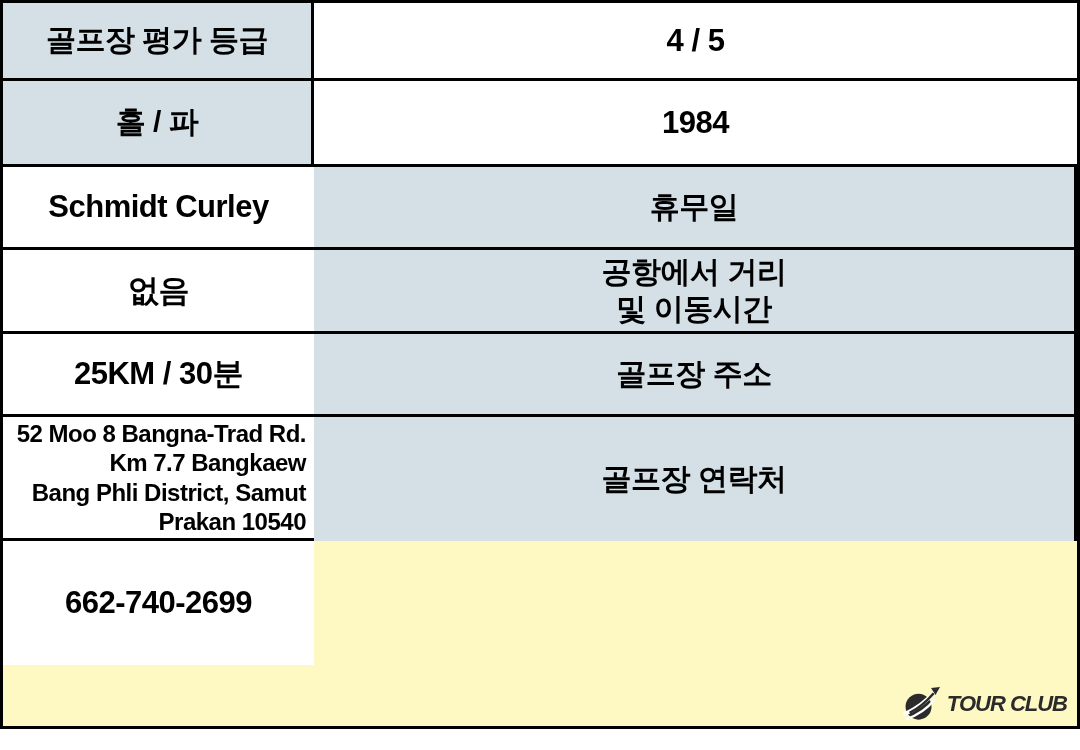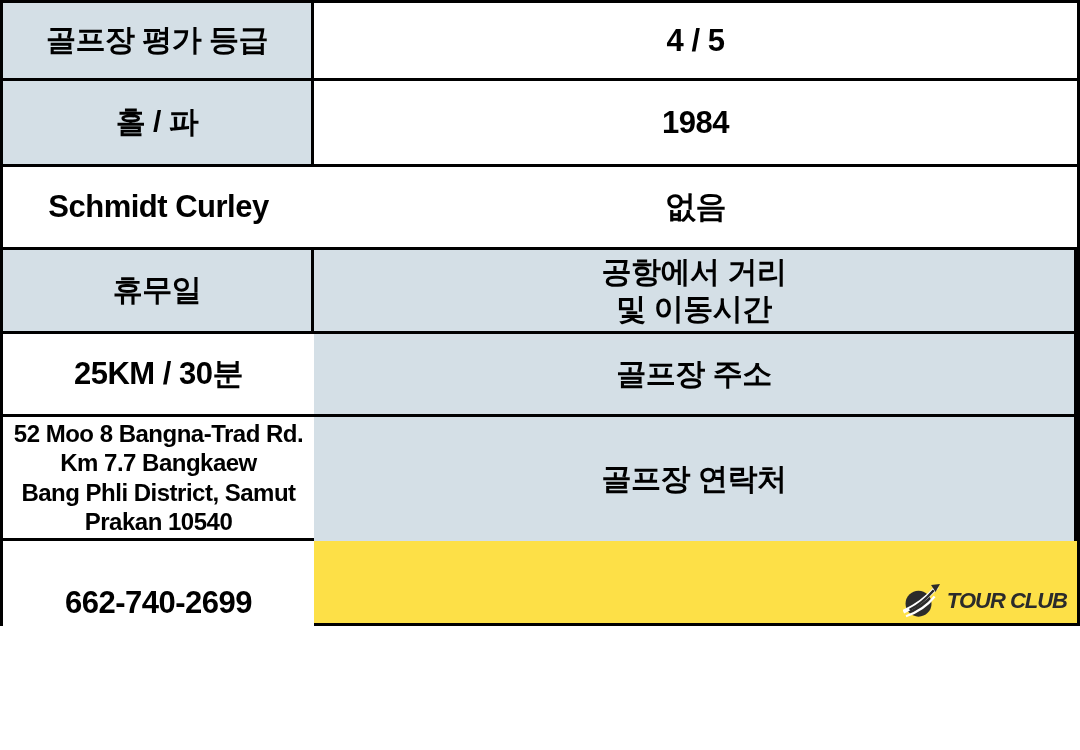--- a/index.html
+++ b/index.html
@@ -7,27 +7,27 @@
     padding: 0;
     background: #ffffff;
     width: 1080px;
     height: 750px;
     overflow: hidden;
     font-family: "Liberation Sans", "DejaVu Sans", sans-serif;
   }
   .info-table {
     position: relative;
     width: 1080px;
-    height: 626px;
+    height: 729px;
     box-sizing: border-box;
     border: 3px solid #000;
     display: grid;
     grid-template-columns: 311px 1fr;
     grid-template-rows: 78px 86px 83px 84px 83px 124px 124px 1fr;
-    background: #fde047;
+    background: #fef9c3;
   }
   .cell {
     box-sizing: border-box;
     border-bottom: 3px solid #000;
     display: flex;
     align-items: center;
     justify-content: center;
     text-align: center;
     white-space: pre-line;
     color: #000;
@@ -39,20 +39,21 @@
   .label-cell {
     background: #d4dfe6;
     border-right: 3px solid #000;
     font-size: 30px;
     letter-spacing: -0.5px;
   }
   .value-cell {
     background: #ffffff;
     font-size: 31px;
     letter-spacing: -0.5px;
+    text-align: right;
   }
   .value-address { font-size: 24px; }
   .logo {
     position: absolute;
     right: 10px;
     bottom: 5px;
     display: flex;
     align-items: center;
     gap: 4px;
     color: #2b2b2b;
@@ -73,22 +74,22 @@
 
   <div class="cell label-cell">골프장 평가 등급</div>
   <div class="cell value-cell">4 / 5</div>
 
   <div class="cell label-cell">홀 / 파</div>
 
   <div class="cell value-cell">1984</div>
 
   <div class="cell value-cell">Schmidt Curley</div>
 
+  <div class="cell label-cell">휴무일</div>
   <div class="cell value-cell">없음</div>
-  <div class="cell label-cell">휴무일</div>
 
   <div class="cell label-cell">공항에서 거리
 및 이동시간</div>
   <div class="cell value-cell">25KM / 30분</div>
 
   <div class="cell label-cell">골프장 주소</div>
   <div class="cell value-cell value-address">52 Moo 8 Bangna-Trad Rd. Km 7.7 Bangkaew
 Bang Phli District, Samut Prakan 10540</div>
 
   <div style="display:contents" class="row-last">

